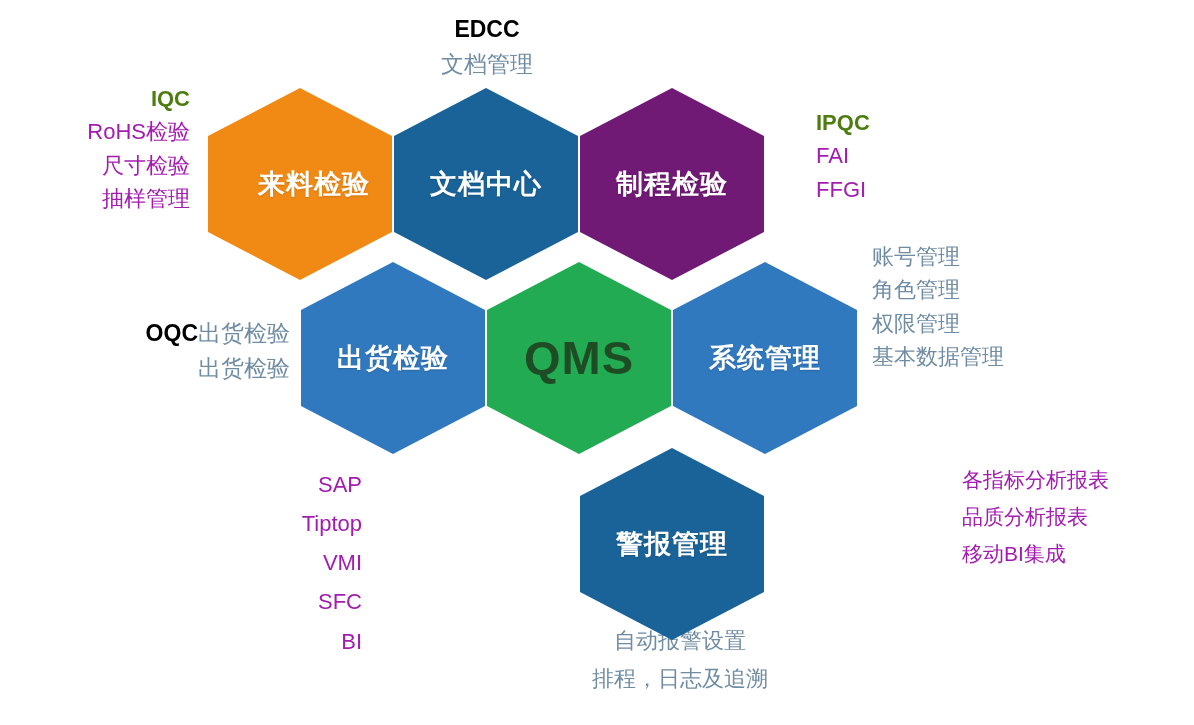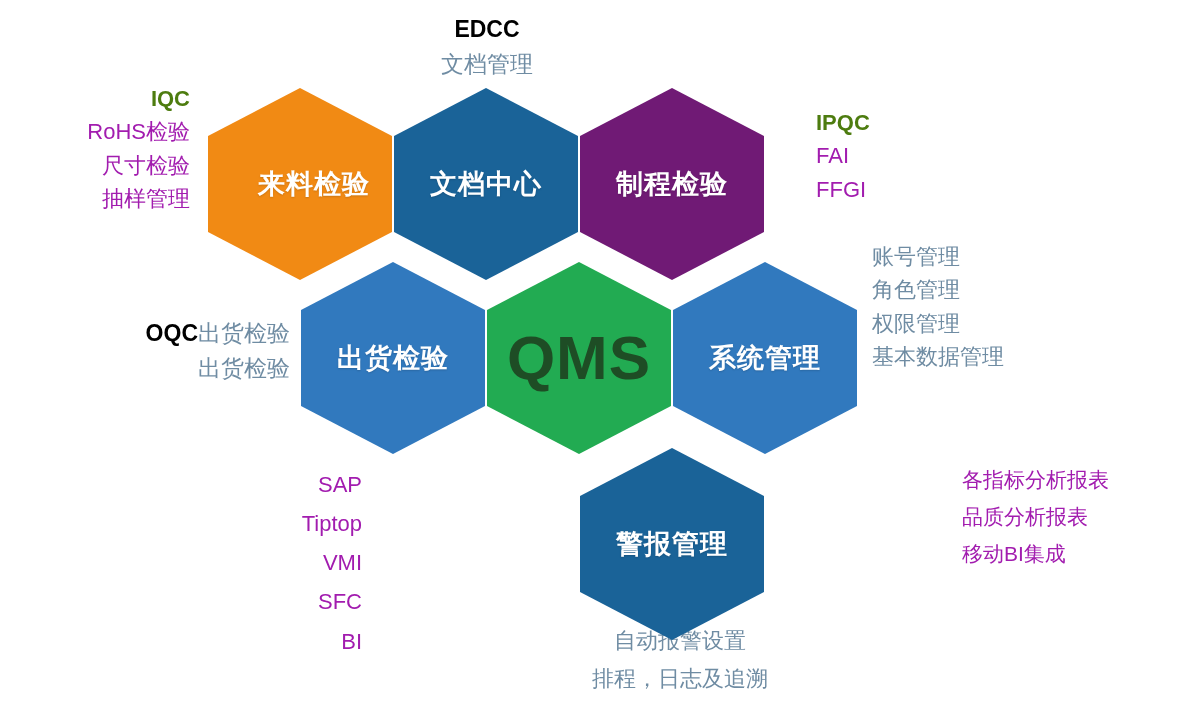--- a/index.html
+++ b/index.html
@@ -33,21 +33,21 @@
     color: #ffffff;
     font-weight: bold;
     font-size: 27px;
     line-height: 1.22;
     letter-spacing: 1px;
     text-shadow: 0 1px 2px rgba(0,0,0,0.16);
     padding: 0 8px;
   }
   .hex.center .hex-label {
     color: #1e4d25;
-    font-size: 62px;
+    font-size: 47px;
     font-weight: bold;
     letter-spacing: 1px;
     text-shadow: none;
   }
 
   
   .note {
     position: absolute;
     line-height: 1.52;
     white-space: nowrap;

